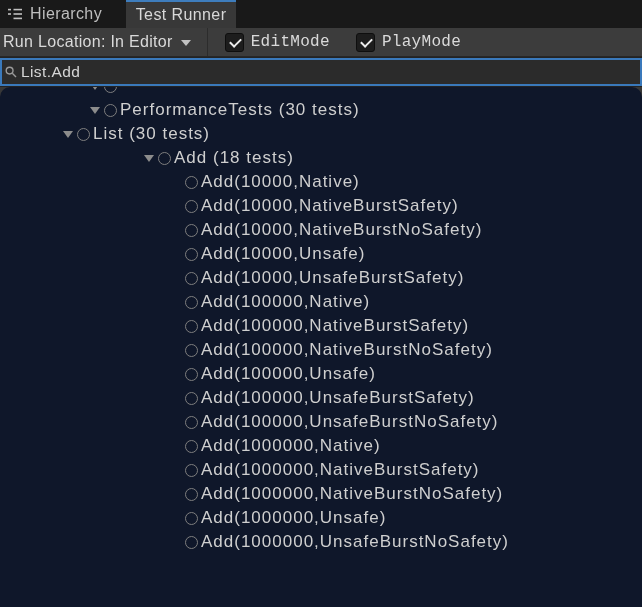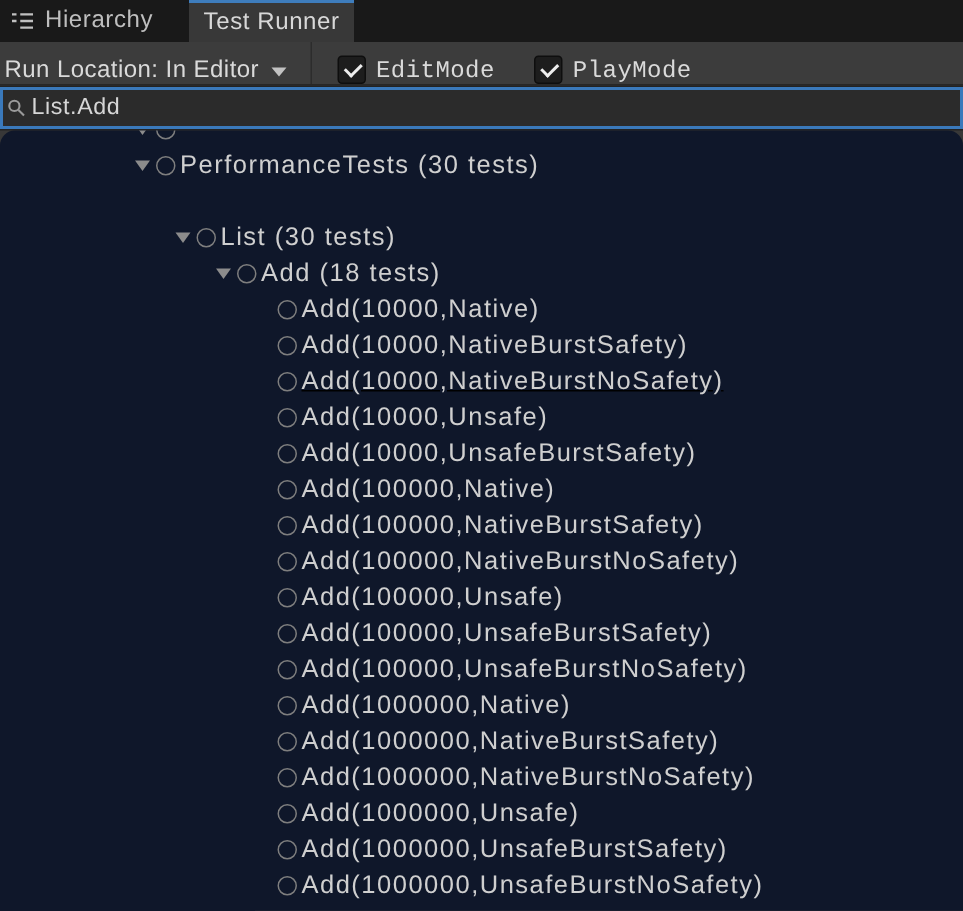--- a/index.html
+++ b/index.html
@@ -24,21 +24,21 @@
     background:#383838; color:#D8D8D8;
     border-top:2px solid #3E7DBD;
     margin-left:16px; width:110px; justify-content:center;
   }
   .hier-icon { width:15px; height:14px; flex:0 0 auto; }
 
   
   .toolbar {
     height:28px; background:#3C3C3C;
     border-bottom:1px solid #272727;
-    display:flex; align-items:flex-end;
+    display:flex; align-items:center;
     font-size:16px; letter-spacing:.3px; color:#DADADA;
   }
   .run-location {
     display:flex; align-items:center; gap:8px;
     padding-left:3px; cursor:default;
   }
   .dd-arrow {
     width:0; height:0; margin-top:2px;
     border-left:5px solid transparent;
     border-right:5px solid transparent;
@@ -149,21 +149,21 @@
       <span class="status-circle"></span>
       <span class="tree-label"></span>
     </div>
     <div class="tree-row" style="padding-left: 90px;">
       <span class="fold">
         <span class="tri"></span>
       </span>
       <span class="status-circle"></span>
       <span class="tree-label">PerformanceTests (30 tests)</span>
     </div>
-    <div class="tree-row" style="padding-left: 117px; margin-top: 24px;">
+    <div class="tree-row" style="padding-left: 63px;">
       <span class="fold">
         <span class="tri"></span>
       </span>
       <span class="status-circle"></span>
       <span class="tree-label">List (30 tests)</span>
     </div>
     <div class="tree-row" style="padding-left: 144px;">
       <span class="fold">
         <span class="tri"></span>
       </span>
@@ -173,21 +173,21 @@
     <div class="tree-row" style="padding-left: 171px;">
       <span class="fold"></span>
       <span class="status-circle"></span>
       <span class="tree-label">Add(10000,Native)</span>
     </div>
     <div class="tree-row" style="padding-left: 171px;">
       <span class="fold"></span>
       <span class="status-circle"></span>
       <span class="tree-label">Add(10000,NativeBurstSafety)</span>
     </div>
-    <div class="tree-row" style="padding-left: 171px; text-decoration: underline;">
+    <div class="tree-row" style="padding-left: 171px;">
       <span class="fold"></span>
       <span class="status-circle"></span>
       <span class="tree-label">Add(10000,NativeBurstNoSafety)</span>
     </div>
     <div class="tree-row" style="padding-left: 171px;">
       <span class="fold"></span>
       <span class="status-circle"></span>
       <span class="tree-label">Add(10000,Unsafe)</span>
     </div>
     <div class="tree-row" style="padding-left: 171px;">
@@ -241,20 +241,15 @@
       <span class="tree-label">Add(1000000,NativeBurstNoSafety)</span>
     </div>
     <div class="tree-row" style="padding-left: 171px;">
       <span class="fold"></span>
       <span class="status-circle"></span>
       <span class="tree-label">Add(1000000,Unsafe)</span>
     </div>
     <div class="tree-row" style="padding-left: 171px;">
       <span class="fold"></span>
       <span class="status-circle"></span>
-      <span class="tree-label">Add(1000000,UnsafeBurstSafety)</span>
-    </div>
-    <div class="tree-row" style="padding-left: 171px;">
-      <span class="fold"></span>
-      <span class="status-circle"></span>
       <span class="tree-label">Add(1000000,UnsafeBurstNoSafety)</span>
     </div>
   </div>
 
 </body></html>

